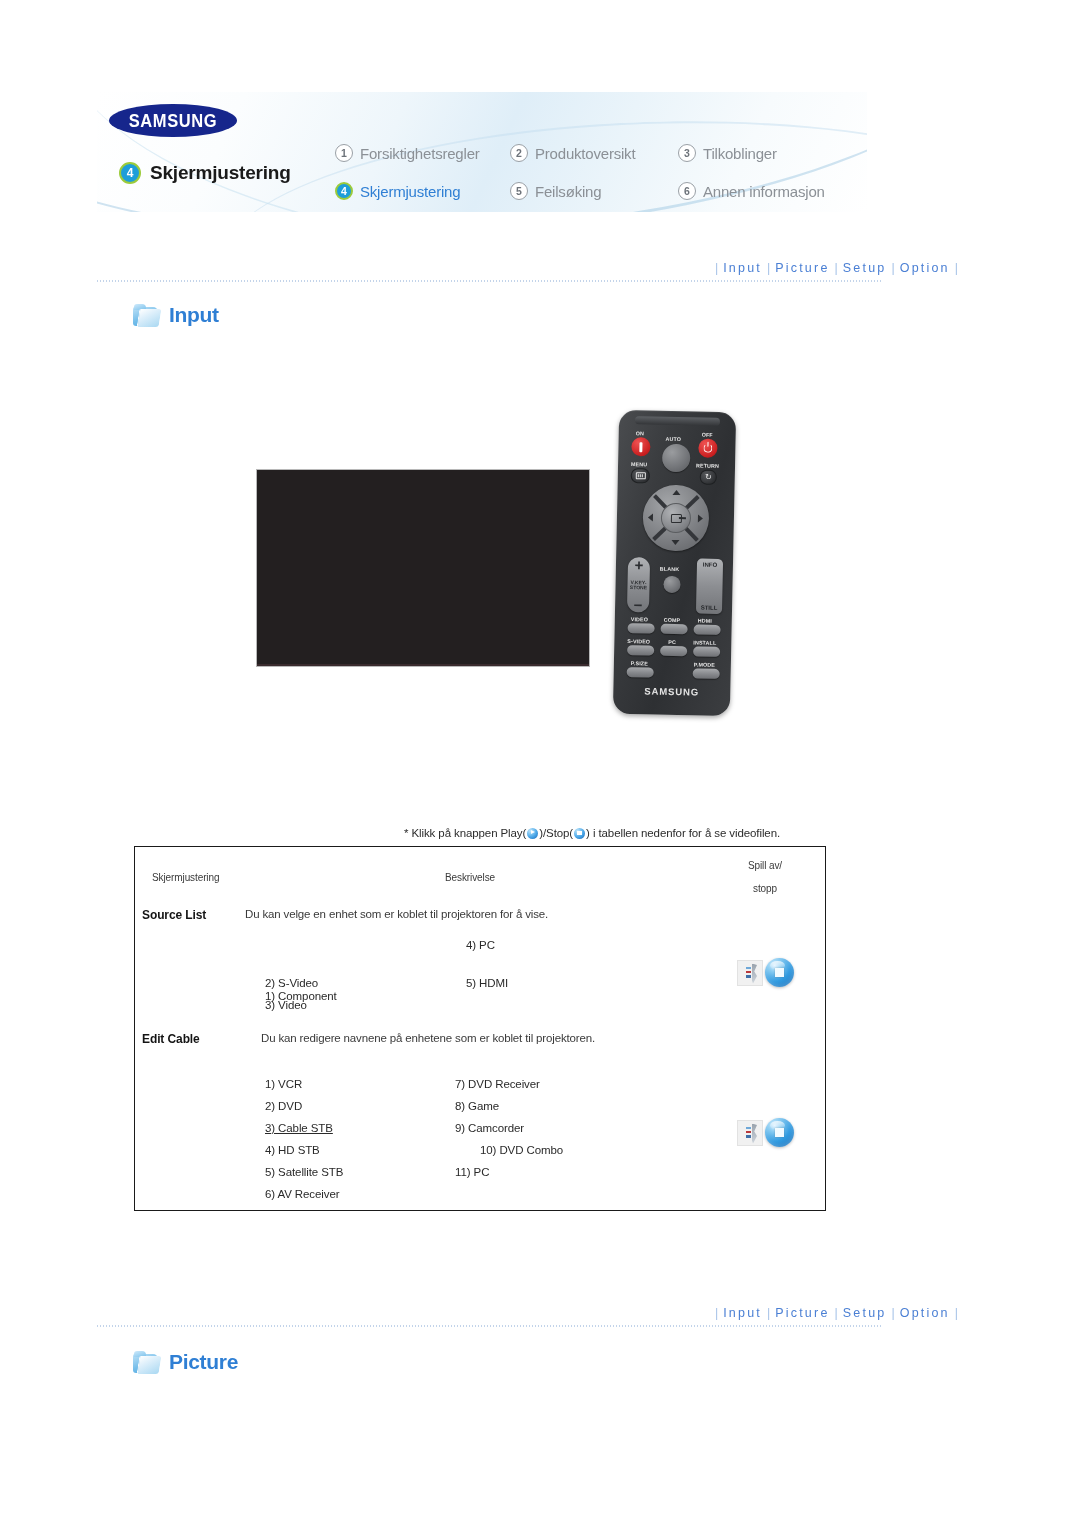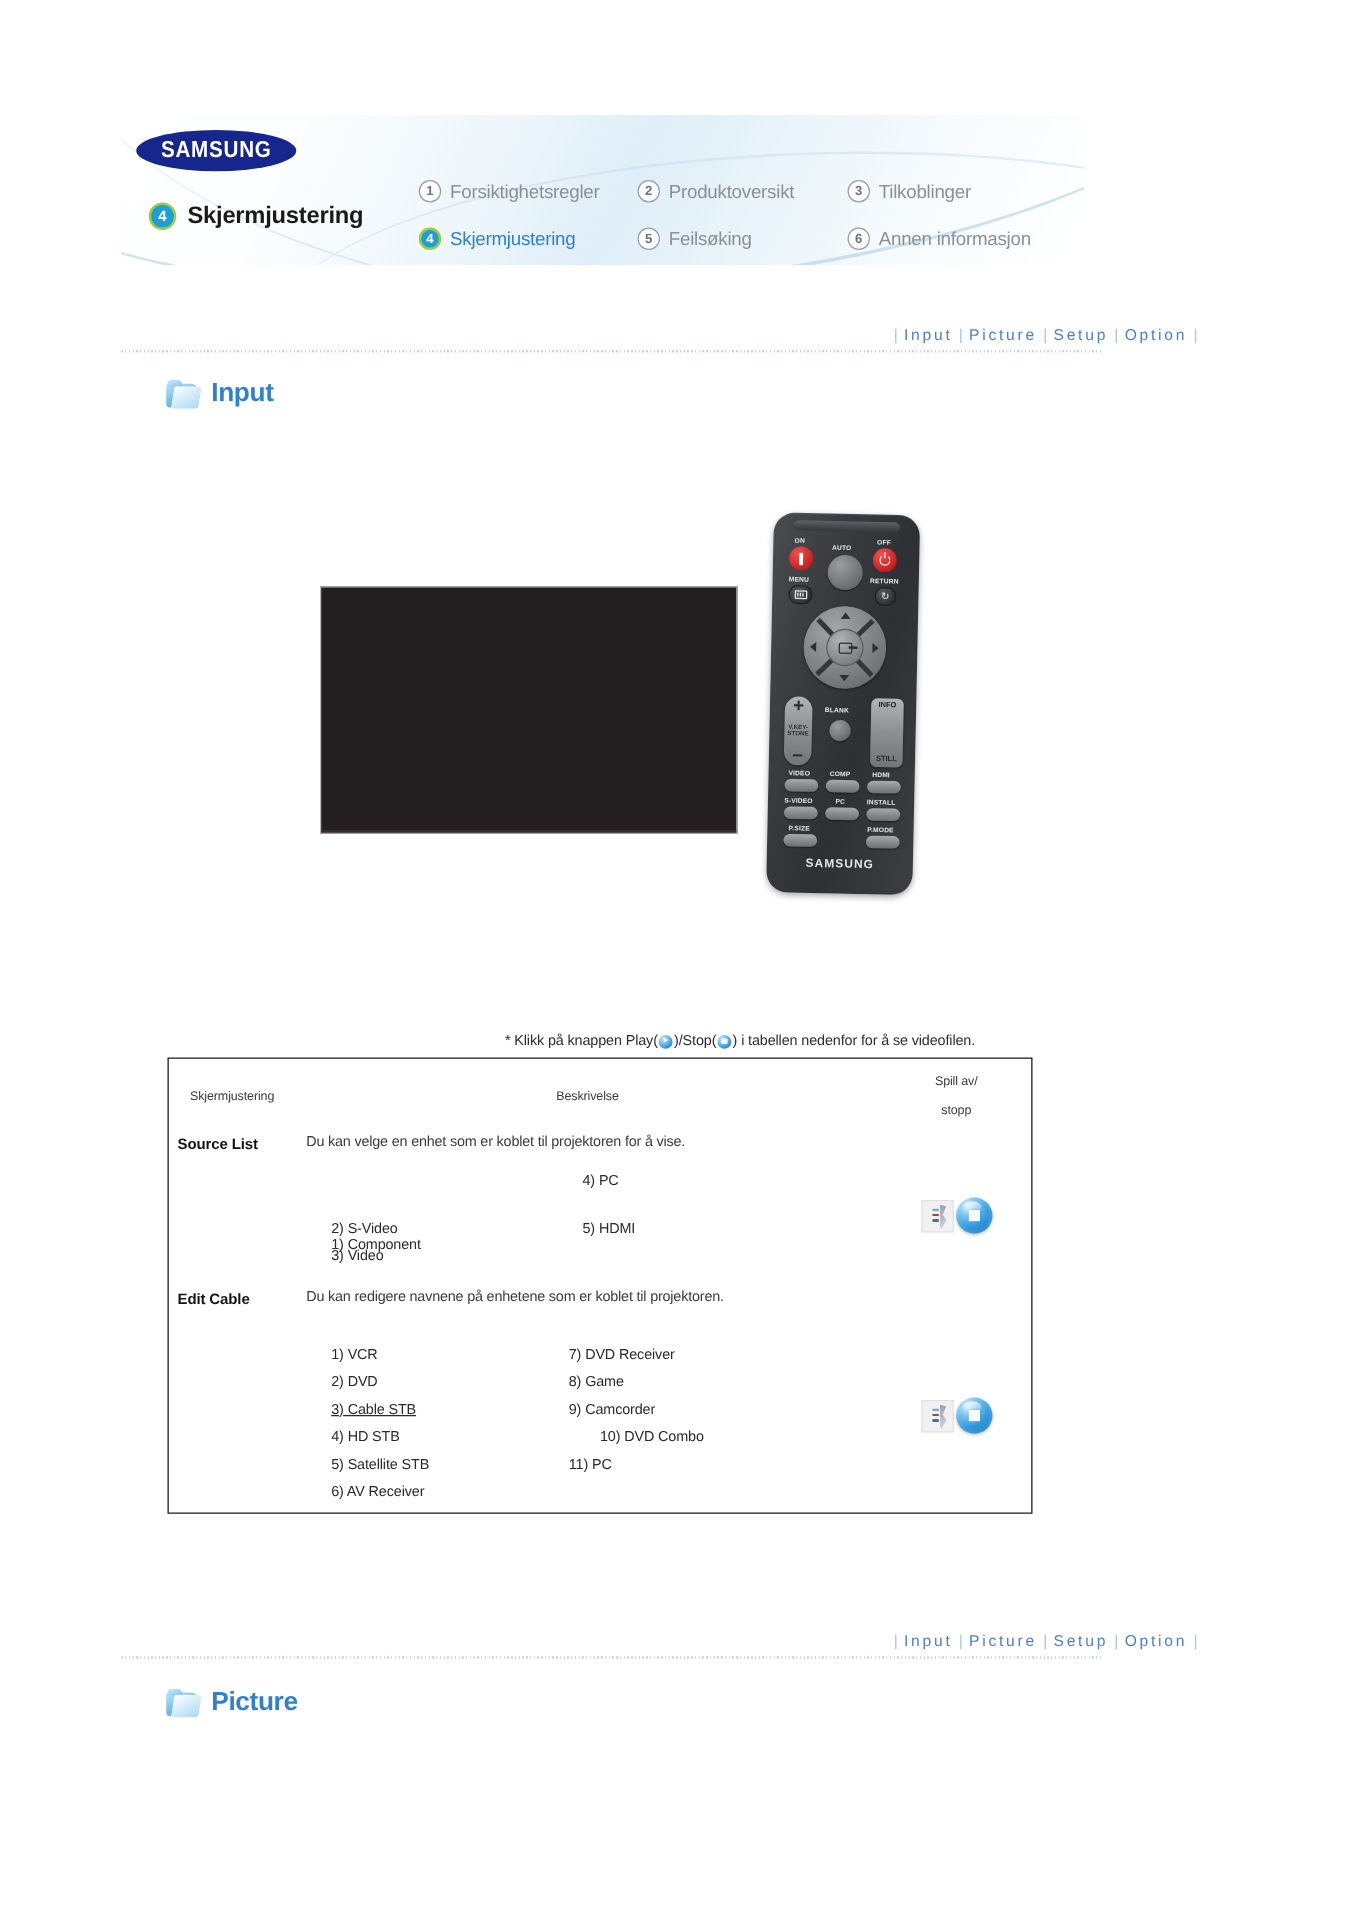--- a/index.html
+++ b/index.html
@@ -705,21 +705,21 @@
 
     <div class="media-ctrl" style="left:602px; top:111px;">
       <span class="broken-img">
         <span class="bits"></span>
           <span class="tear"></span>
       </span>
       <span class="stop-orb"></span>
     </div>
 
     <div class="rowlabel" style="left:7px; top:185px;">Edit Cable</div>
-    <div class="rowdesc" style="left:110px; top:185px;">Du kan redigere navnene på enhetene som er koblet til projektoren.</div>
+    <div class="rowdesc" style="left:126px; top:185px;">Du kan redigere navnene på enhetene som er koblet til projektoren.</div>
 
     <div class="opt" style="left:130px; top:231px;">1) VCR</div>
     <div class="opt" style="left:130px; top:253px;">2) DVD</div>
     <div class="opt" style="left:130px; top:275px;text-decoration:underline;">3) Cable STB</div>
     <div class="opt" style="left:130px; top:297px;">4) HD STB</div>
     <div class="opt" style="left:130px; top:319px;">5) Satellite STB</div>
     <div class="opt" style="left:130px; top:341px;">6) AV Receiver</div>
 
     <div class="opt" style="left:320px; top:231px;">7) DVD Receiver</div>
     <div class="opt" style="left:320px; top:253px;">8) Game</div>

